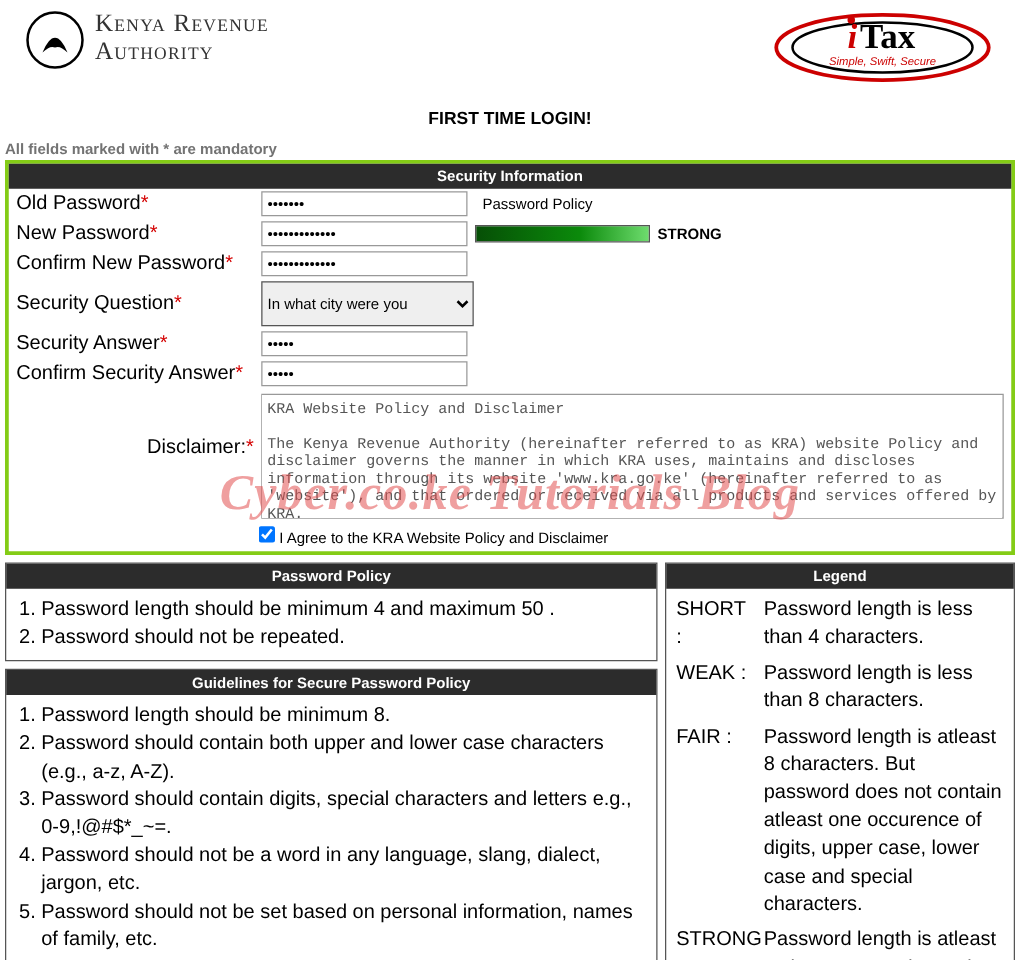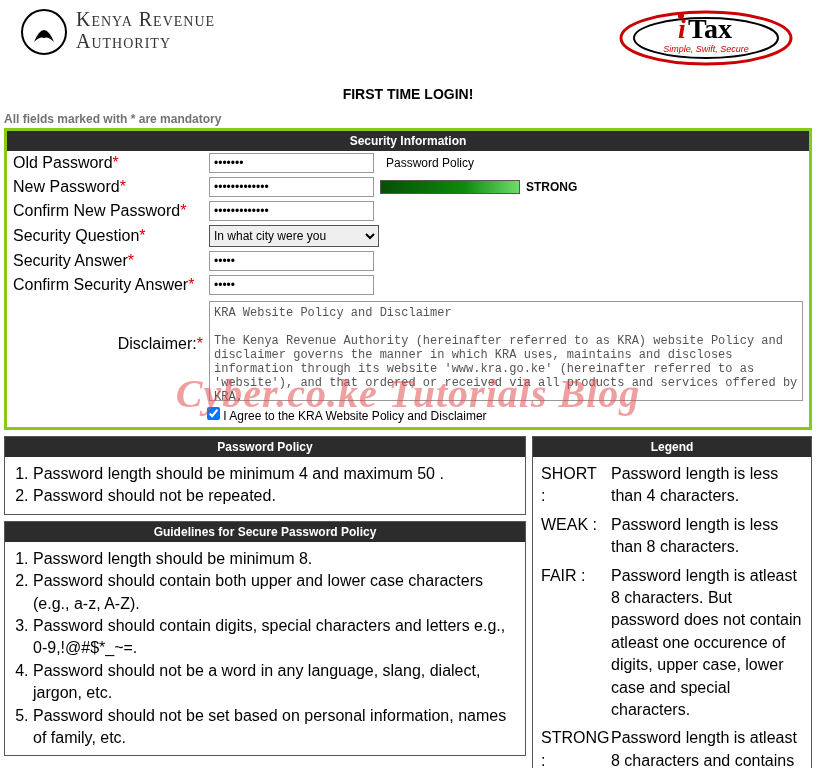--- a/index.html
+++ b/index.html
@@ -12,21 +12,21 @@
   .kra-text .line2 { font-family: Georgia, serif; font-variant: small-caps; font-size: 20px; letter-spacing: 1px; color: #333; }
   .itax-logo { position: relative; width: 180px; height: 60px; }
   .page-title { text-align: center; font-weight: bold; font-size: 14px; margin: 18px 0 10px 0; }
   .mandatory-note { color: #737373; font-size: 12px; font-weight: bold; padding: 0 4px 2px 4px; }
   .section { border: 3px solid #84cc16; margin: 0 4px 6px 4px; }
   .section-header { background: #2c2c2c; color: #fff; text-align: center; font-weight: bold; font-size: 12px; padding: 3px 0; }
   .form-row { display: flex; align-items: center; padding: 2px 6px; gap: 6px; }
   .form-label { width: 190px; font-size: 16px; }
   .form-label .star { color: #d40000; }
   .form-input { width: 165px; border: 1px solid #999; height: 20px; padding: 2px 4px; font-size: 12px; }
-  .form-select { width: 170px; border: 1px solid #555; height: 22px; font-size: 12px; }
+  .form-select { width: 170px; border: 1px solid #555; height: 36px; font-size: 12px; }
   .strength-area { display: flex; align-items: flex-start; gap: 6px; font-weight: bold; }
   .strength-bar { width: 140px; height: 14px; border: 1px solid #555; background: linear-gradient(90deg, #064f06 0%, #0b8a0b 60%, #6edc6e 100%); }
   .disclaimer-row { display: flex; align-items: flex-start; padding: 4px 6px; gap: 6px; }
   .disclaimer-textarea { flex: 1; height: 100px; font-family: "Courier New", monospace; font-size: 12px; color: #555; border: 1px solid #999; padding: 4px; resize: none; overflow-y: scroll; }
   .agree-row { padding: 2px 6px 4px 200px; font-size: 12px; }
   .two-col { display: flex; gap: 6px; padding: 0 4px; margin-bottom: 8px; }
   .left-col { flex: 1; display: flex; flex-direction: column; gap: 6px; }
   .right-col { width: 280px; }
   .box { border: 1px solid #555; }
   .box-header { background: #2c2c2c; color: #fff; text-align: center; font-weight: bold; font-size: 12px; padding: 3px 0; }

